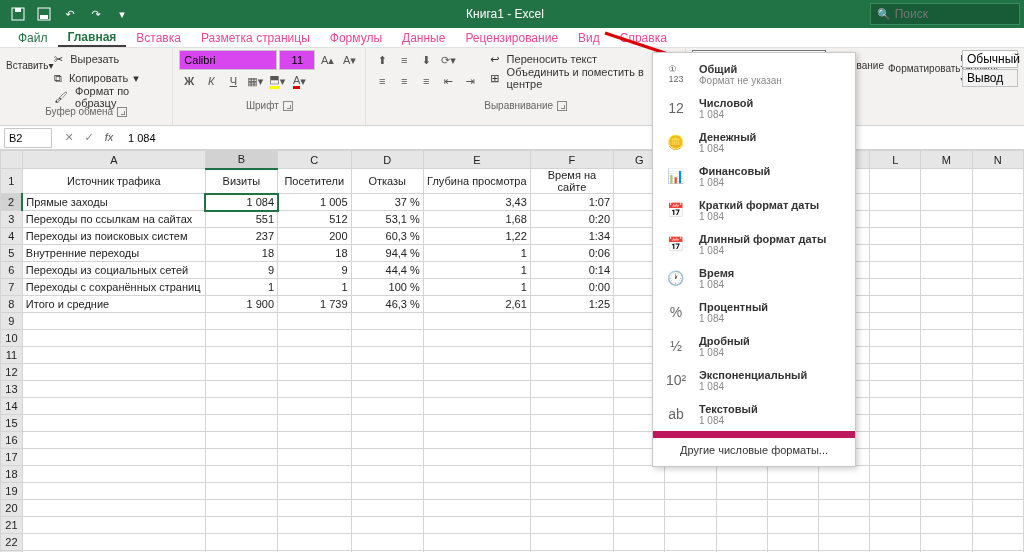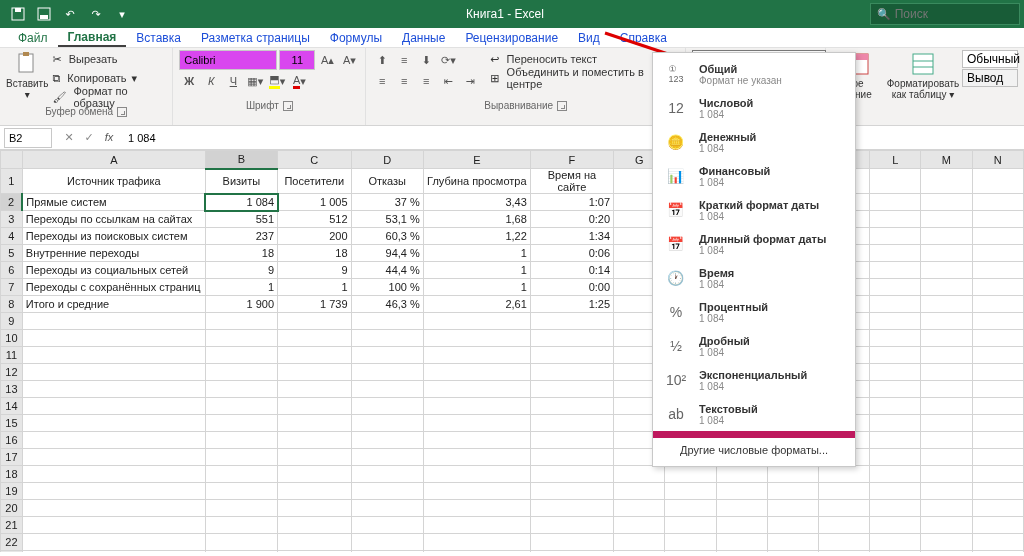--- a/index.html
+++ b/index.html
@@ -8,32 +8,32 @@
 
 .titlebar { height: 28px; background: #217346; display: flex; align-items: center; color: #fff; }
 .qat { display: flex; align-items: center; padding: 0 6px; gap: 2px; }
 .qat-btn { width: 24px; height: 22px; display: flex; align-items: center; justify-content: center; color: #fff; cursor: pointer; }
 .titlebar-title { flex: 1; text-align: center; font-size: 12px; }
 .search-box { width: 150px; height: 22px; background: #185c37; border: 1px solid #3a8a5e; margin-right: 4px; display: flex; align-items: center; padding: 0 6px; color: #a8d0b8; }
 .search-box input { background: transparent; border: none; outline: none; color: #fff; font-size: 12px; margin-left: 4px; }
 
 
 .tabs { height: 20px; background: #fff; border-bottom: 1px solid #e1e1e1; display: flex; align-items: stretch; padding-left: 8px; }
-.tab { padding: 0 10px; display: flex; align-items: center; font-size: 12px; color: #1d4ed8; cursor: pointer; }
+.tab { padding: 0 10px; display: flex; align-items: center; font-size: 12px; color: #ec4899; cursor: pointer; }
 .tab.active { color: #217346; font-weight: 600; border-bottom: 2px solid #404040; }
 .tab.file { color: #217346; }
 
 
 .ribbon { height: 78px; background: #f3f2f1; border-bottom: 1px solid #d4d4d4; display: flex; position: relative; }
 .grp { border-right: 1px solid #e1e1e1; padding: 2px 6px 0 6px; display: flex; flex-direction: column; justify-content: space-between; }
 .grp-body { display: flex; align-items: flex-start; gap: 4px; flex: 1; }
 .grp-label { font-size: 10px; color: #666; text-align: center; padding-bottom: 14px; display: flex; justify-content: center; align-items: center; gap: 4px; }
 .dlaunch { width: 10px; height: 10px; border: 1px solid #888; position: relative; cursor: pointer; }
 .dlaunch::after { content: ""; position: absolute; right: 1px; bottom: 1px; width: 3px; height: 3px; border-right: 1px solid #888; border-bottom: 1px solid #888; }
-.big-btn { display: flex; flex-direction: column; align-items: center; width: 44px; padding-top: 2px; cursor: pointer; font-size: 10px; color: #333; }
+.big-btn { display: flex; flex-direction: row; align-items: center; width: 44px; padding-top: 2px; cursor: pointer; font-size: 10px; color: #333; }
 .big-btn .ic { width: 24px; height: 24px; margin-bottom: 2px; }
 .mini-row { display: flex; align-items: center; gap: 2px; font-size: 11px; color: #333; height: 18px; cursor: pointer; }
 .mini-stack { display: flex; flex-direction: column; gap: 1px; }
 .combo { height: 20px; border: 1px solid #c8c8c8; background: #d946ef; display: flex; align-items: center; padding: 0 4px; font-size: 11px; }
 .combo.font { width: 98px; }
 .combo.size { width: 36px; justify-content: center; }
 .sq { width: 20px; height: 20px; display: flex; align-items: center; justify-content: center; cursor: pointer; color: #555; }
 .row-flex { display: flex; gap: 2px; align-items: center; }
 .numfmt-combo { width: 134px; height: 20px; border: 1px solid #7a7a7a; background: #fff; display: flex; align-items: center; justify-content: flex-end; padding: 0 4px; cursor: pointer; }
 .style-cell { width: 56px; height: 18px; border: 1px solid #bfbfbf; background: #fff; display: flex; align-items: center; padding: 0 4px; font-size: 12px; cursor: pointer; }
@@ -374,21 +374,21 @@
           <td></td>
           <td></td>
           <td></td>
           <td></td>
           <td></td>
           <td></td>
           <td></td>
         </tr>
         <tr>
           <td class="rowhdr sel">2</td>
-          <td>Прямые систем</td>
+          <td>Прямые заходы</td>
           <td class="r selcell">1 084</td>
           <td class="r">1 005</td>
           <td class="r">37 %</td>
           <td class="r">3,43</td>
           <td class="r">1:07</td>
           <td></td>
           <td></td>
           <td></td>
           <td></td>
           <td></td>

